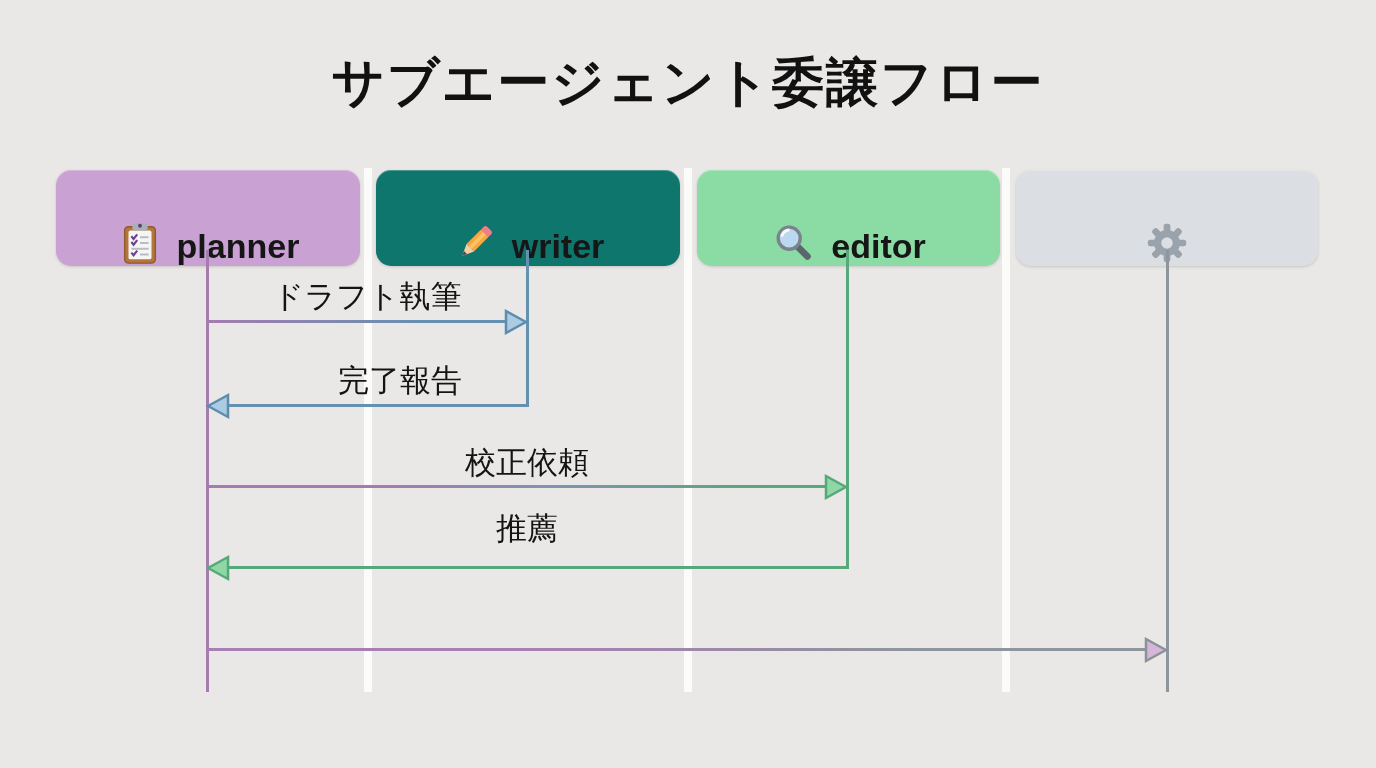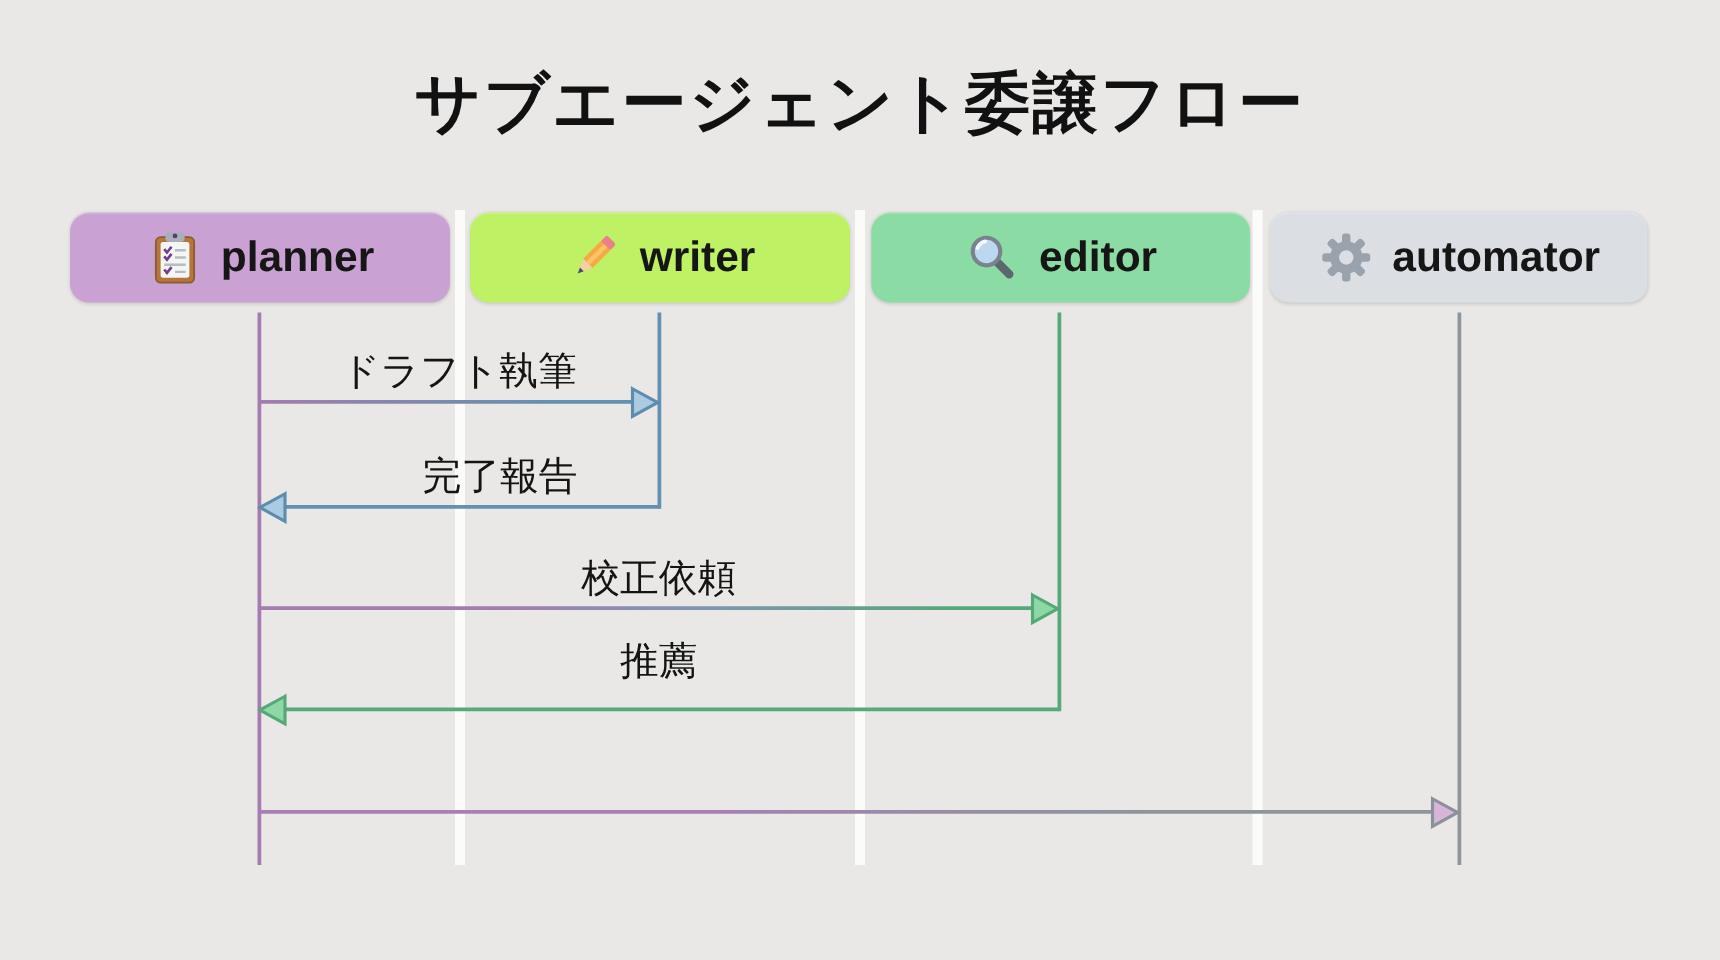--- a/index.html
+++ b/index.html
@@ -18,27 +18,27 @@
   }
 
   
   .divider{position:absolute;top:168px;width:8px;height:524px;background:#fbfbfa;}
   .d1{left:364px;}
   .d2{left:684px;}
   .d3{left:1002px;}
 
   
   .actor{
-    position:absolute;top:170px;height:72px;
+    position:absolute;top:170px;height:96px;
     border-radius:15px;
-    display:flex;align-items:center;justify-content:center;gap:14px;
+    display:flex;align-items:flex-end;justify-content:center;gap:14px;
     box-shadow:0 1px 3px rgba(0,0,0,0.15), inset 0 1px 0 rgba(255,255,255,0.25);
   }
   .a1{left:56px;width:304px;background:#c9a2d3;}
-  .a2{left:376px;width:304px;background:#bef264;}
+  .a2{left:376px;width:304px;background:#0f766e;}
   .a3{left:697px;width:303px;background:#8bdca4;}
   .a4{left:1016px;width:302px;background:#dbdee2;}
   .actor-label{font-size:34px;font-weight:700;color:#161616;}
   .icon{display:flex;align-items:center;justify-content:center;}
 
   
   .lifeline{position:absolute;width:3px;top:250px;}
   .lf-planner{left:206px;height:442px;background:#a47cae;}
   .lf-writer{left:526px;height:157px;background:#6490b2;}
   .lf-editor{left:846px;height:319px;background:#57a87a;}
@@ -135,21 +135,20 @@
           <rect x="34" y="20.5" width="10" height="7" rx="2.5"></rect>
           <rect x="20.5" y="4" width="7" height="10" rx="2.5" transform="rotate(45 24 24)"></rect>
           <rect x="20.5" y="34" width="7" height="10" rx="2.5" transform="rotate(45 24 24)"></rect>
           <rect x="4" y="20.5" width="10" height="7" rx="2.5" transform="rotate(45 24 24)"></rect>
           <rect x="34" y="20.5" width="10" height="7" rx="2.5" transform="rotate(45 24 24)"></rect>
           <circle cx="24" cy="24" r="13.5"></circle>
         </g>
         <circle cx="24" cy="24" r="6" fill="#dbdee2"></circle>
       </svg>
     </span>
-    <span class="actor-label">automator</span>
   </div>
 
   <div class="lifeline lf-planner"></div>
   <div class="lifeline lf-writer"></div>
   <div class="lifeline lf-editor"></div>
   <div class="lifeline lf-automator"></div>
 
   <div class="msg-label lb1">ドラフト執筆</div>
   <div class="msg-line ln1"></div>
   <svg class="arrowhead ah1" viewBox="0 0 24 28">

